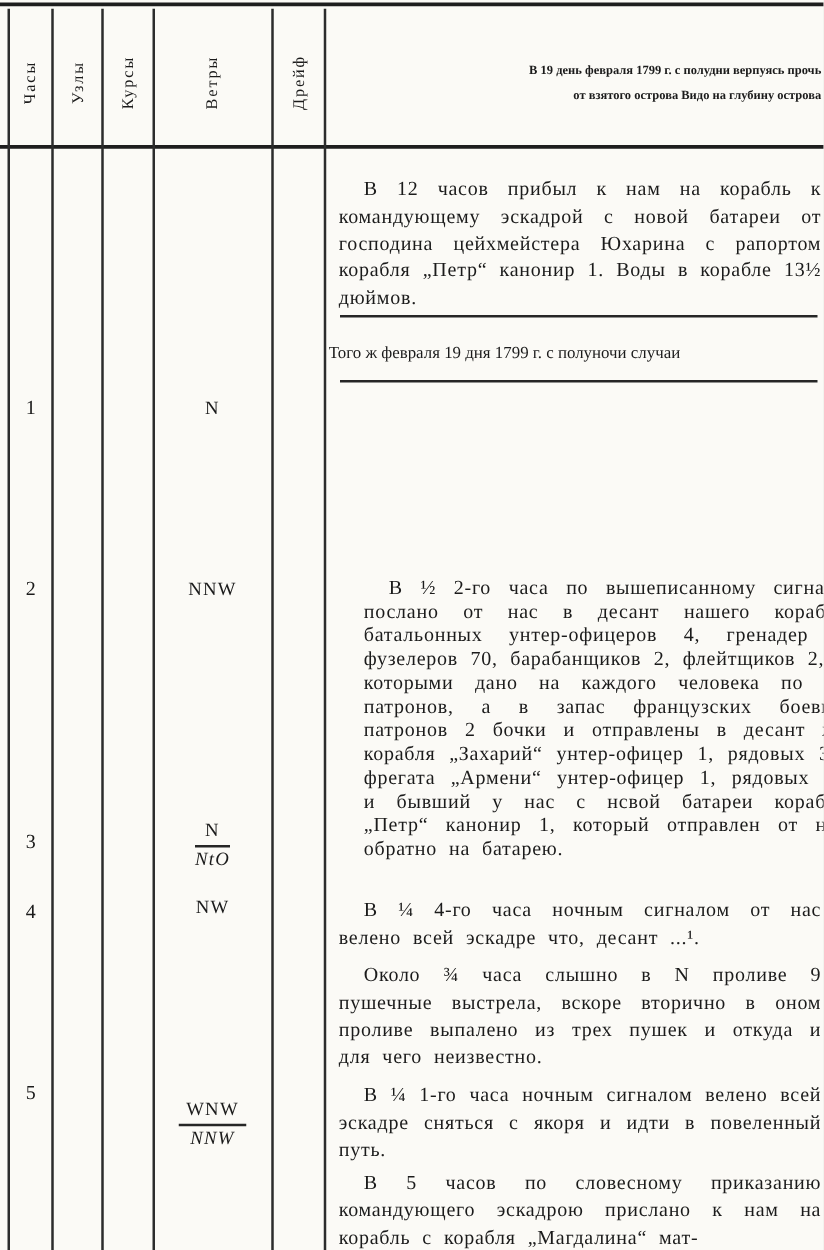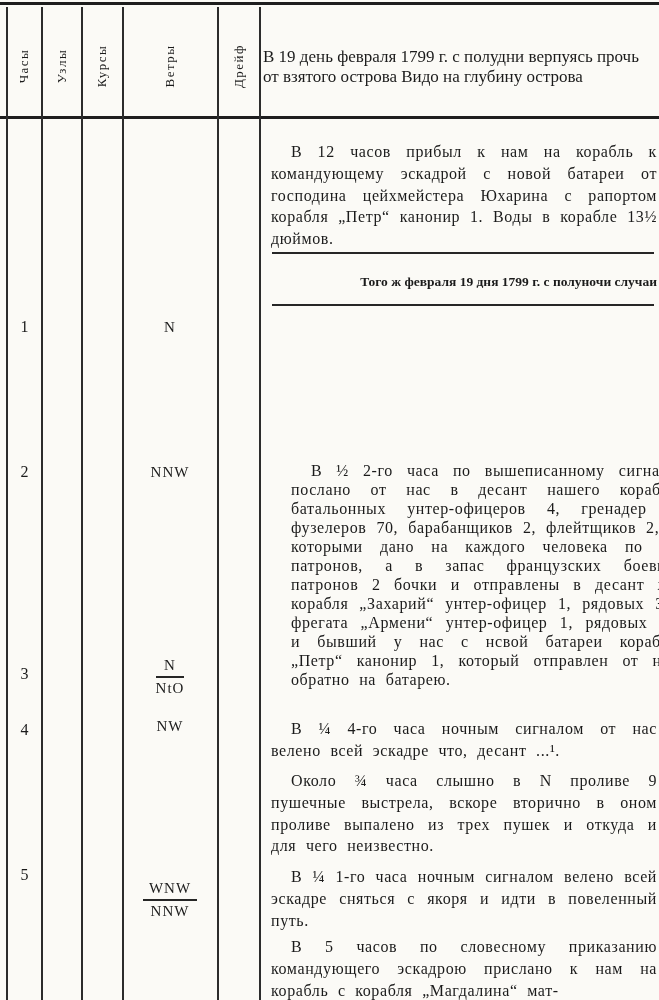--- a/index.html
+++ b/index.html
@@ -19,46 +19,46 @@
   .v-line { position:absolute; top:7px; bottom:0; width:2px; background:#2c2c2c; }
   .col-label { position:absolute; top:18px; height:96px; display:flex; align-items:center; justify-content:center; }
   .col-label span {
     transform:rotate(-90deg);
     white-space:nowrap;
     font-size:13px;
     letter-spacing:1.5px;
   }
   .title {
     position:absolute; left:263px; top:47px; width:394px;
-    text-align:left; font-weight:normal;
-    font-size:17px; line-height:20px;
+    text-align:right; font-weight:bold;
+    font-size:10px; line-height:20px;
   }
   .subhead {
     position:absolute; left:263px; top:274px; width:394px;
-    text-align:right; font-weight:bold; font-size:13.5px;
+    text-align:left; font-weight:normal; font-size:13.5px;
   }
   .para {
     position:absolute; left:271px; width:386px;
     font-size:16px; line-height:21.8px;
     letter-spacing:0.6px; word-spacing:5px;
     text-align:justify; text-indent:20px;
     margin:0;
   }
   .para.tight { line-height:19px;margin-left:20px; }
   .hour {
     position:absolute; left:6px; width:37px;
     text-align:center; font-size:16px;
   }
   .wind {
     position:absolute; left:122px; width:96px;
     text-align:center; font-size:15px; letter-spacing:1px;
   }
   .wind-frac { display:inline-block; text-align:center; }
   .wind-frac .frac-top { display:block; border-bottom:2px solid #262626; padding:0 6px 2px; }
-  .wind-frac .frac-bot { display:block; padding-top:2px; }
+  .wind-frac .frac-bot { display:block; padding-top:2px;font-style:italic; }
 </style>
 </head>
 <body>
 
 <div class="page">
 
   <div class="h-rule top-rule"></div>
   <div class="h-rule head-bottom-rule"></div>
   <div class="v-line" style="left:6px"></div>
   <div class="v-line" style="left:41px"></div>

